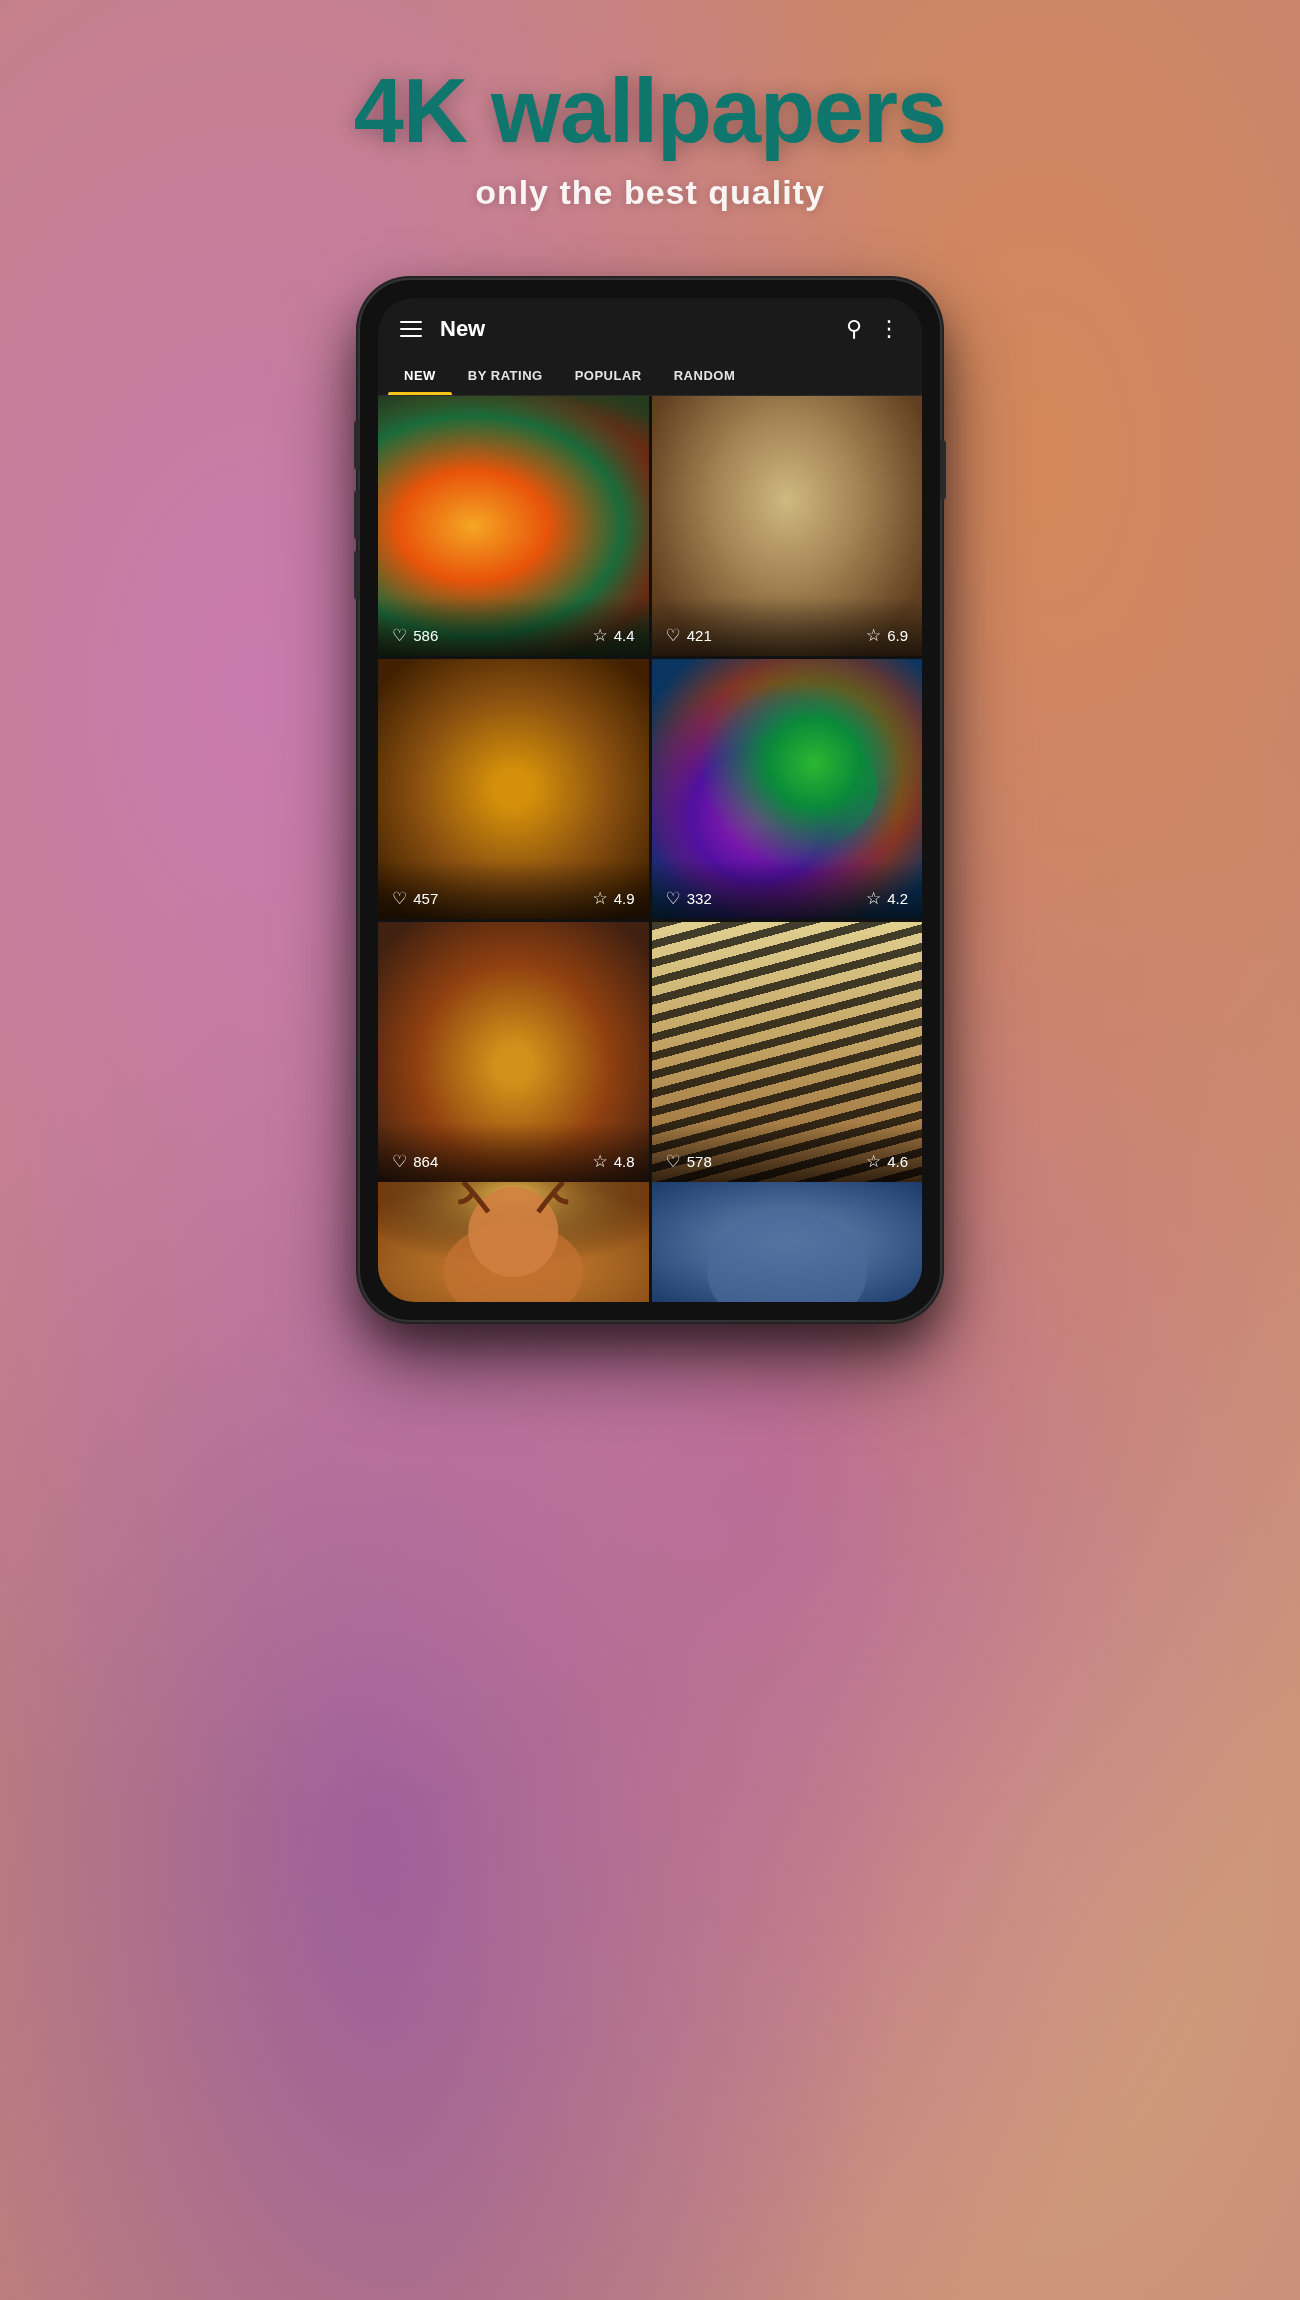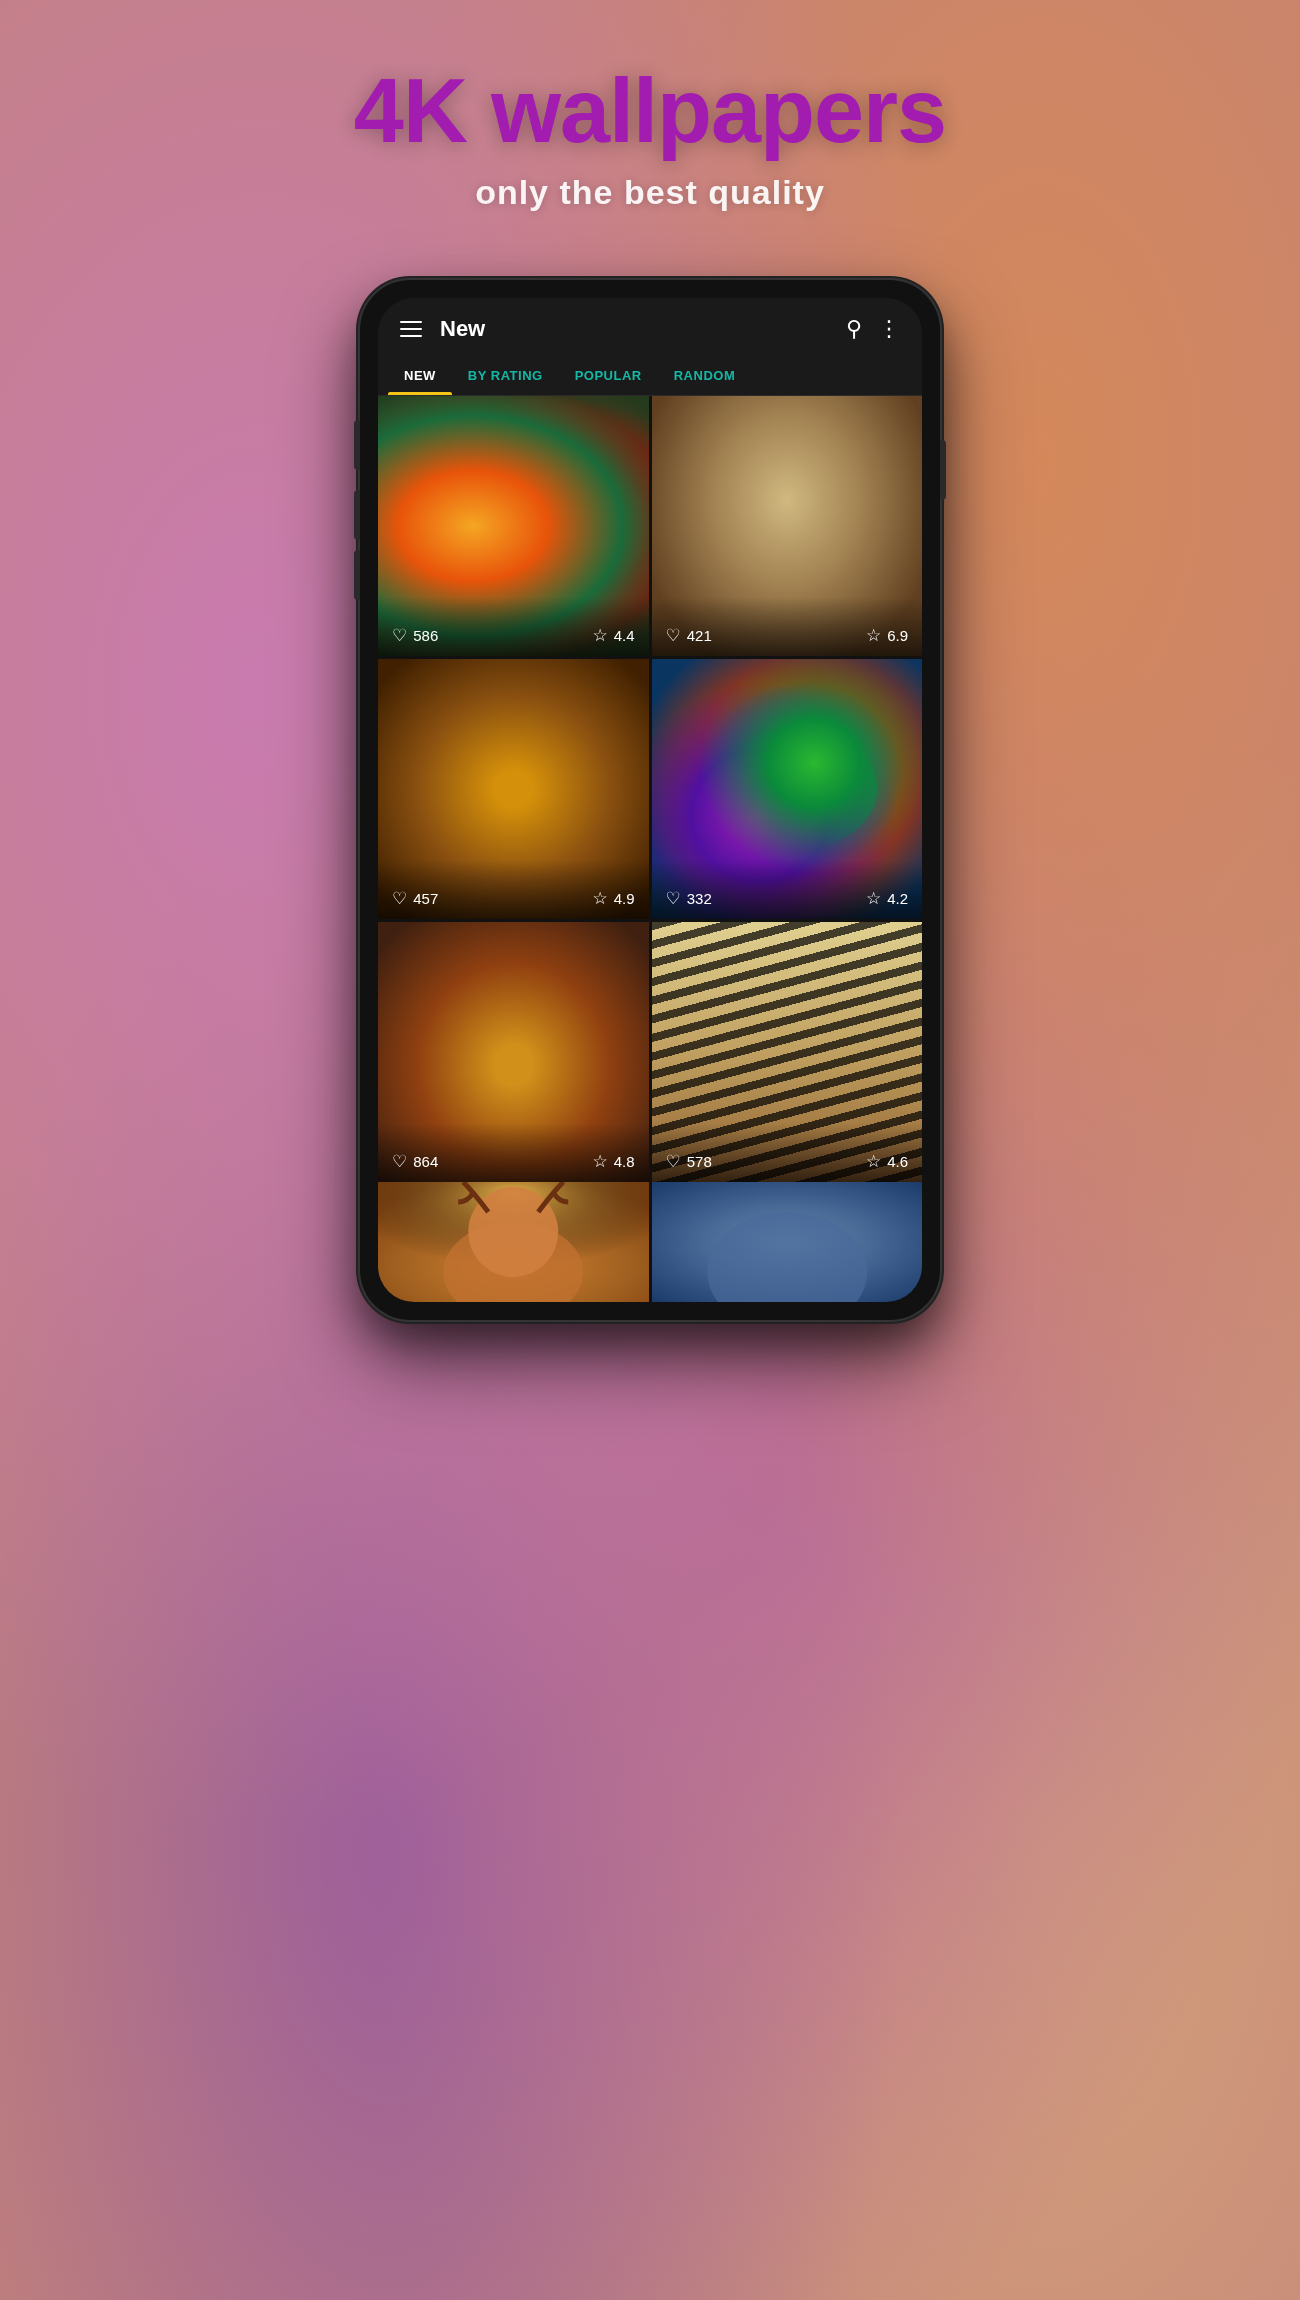--- a/index.html
+++ b/index.html
@@ -31,21 +31,21 @@
       position: absolute;
       top: 60px;
       left: 0; right: 0;
       text-align: center;
       z-index: 10;
     }
 
     .hero-title {
       font-size: 90px;
       font-weight: 700;
-      color: #a21caf;
+      color: #0f766e;
       text-shadow: 0 2px 20px rgba(0,0,0,0.3);
       letter-spacing: -1px;
     }
 
     .hero-subtitle {
       font-size: 34px;
       font-weight: 700;
       color: rgba(255,255,255,0.92);
       margin-top: 10px;
       text-shadow: 0 1px 10px rgba(0,0,0,0.2);
@@ -161,21 +161,21 @@
       background: #1a1a1a;
       display: flex;
       border-bottom: 1px solid #2a2a2a;
       padding: 0 10px;
     }
 
     .tab {
       padding: 12px 16px;
       font-size: 13px;
       font-weight: 600;
-      color: #14b8a6;
+      color: #e5e5e5;
       cursor: pointer;
       letter-spacing: 0.5px;
       position: relative;
     }
 
     .tab.active {
       color: white;
     }
 
     .tab.active::after {

